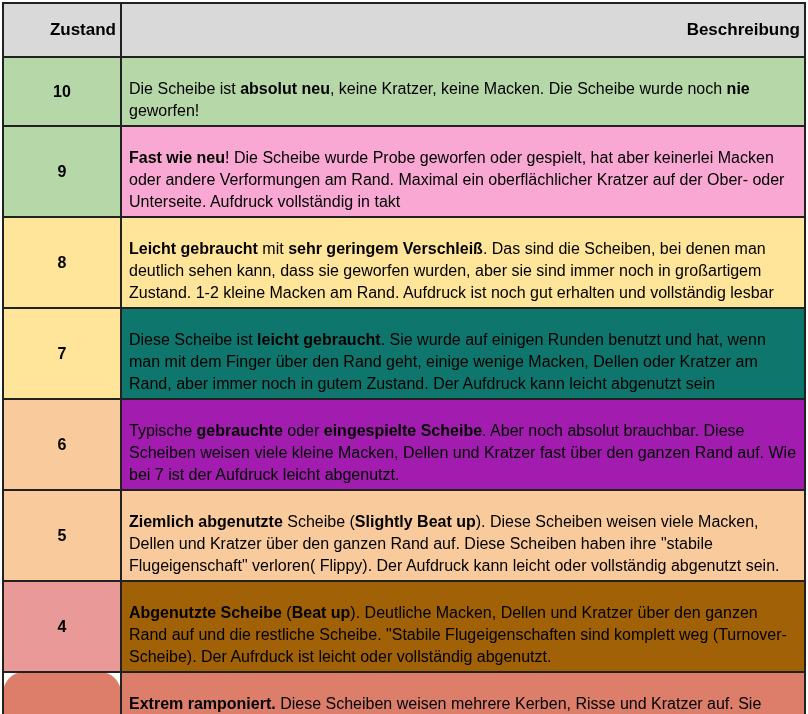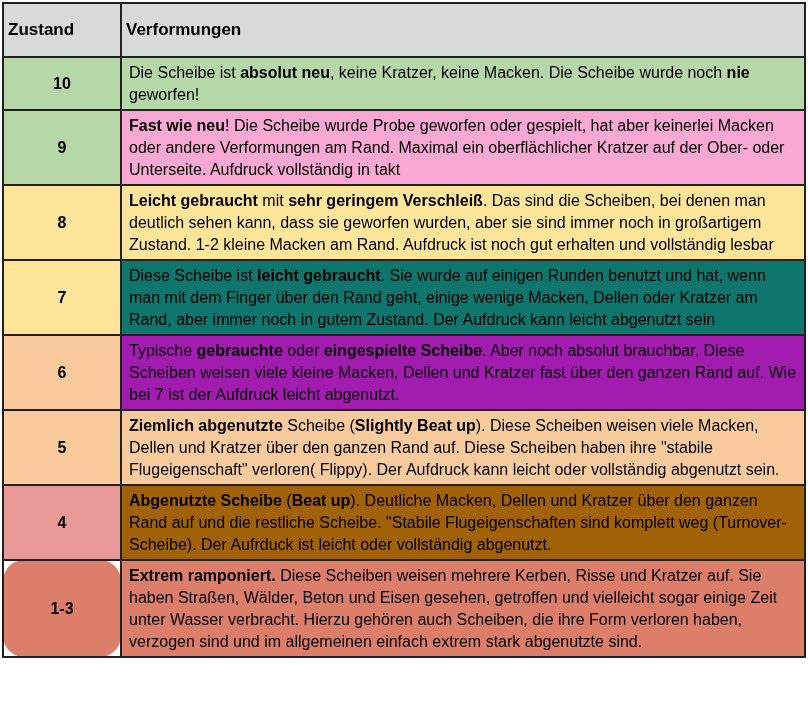--- a/index.html
+++ b/index.html
@@ -29,53 +29,53 @@
   }
   col.col-zustand { width: 118px; }
   th, td {
     border: 2px solid var(--border-color);
   }
   th {
     background: var(--header-bg);
     font-size: 17px;
     font-weight: bold;
     height: 54px;
-    text-align: left;
+    text-align: right;
     vertical-align: middle;
     padding: 10px 4px;
   }
   td.zustand-cell {
     font-size: 16px;
     font-weight: bold;
     text-align: center;
     vertical-align: middle;
     padding: 2px 4px;
   }
   td.beschreibung-cell {
     font-size: 16px;
     line-height: 22px;
     text-align: left;
     vertical-align: top;
-    padding: 4px 7px 3px 7px;
+    padding: 20px 7px 3px 7px;
   }
   td.beschreibung-cell .b { font-weight: bold; }
 </style>
 </head>
 <body>
 
 <div class="page">
   <table class="condition-table">
     <colgroup>
       <col class="col-zustand">
       <col class="col-beschreibung">
     </colgroup>
     <thead>
       <tr>
         <th>Zustand</th>
-        <th>Verformungen</th>
+        <th>Beschreibung</th>
       </tr>
     </thead>
     <tbody>
         <tr>
           <td class="zustand-cell" style="background: rgb(182, 215, 168);">10</td>
           <td class="beschreibung-cell" style="background: rgb(182, 215, 168);"><span>Die Scheibe ist </span><span class="b">absolut neu</span><span>, keine Kratzer, keine Macken. Die Scheibe wurde noch </span><span class="b">nie</span><span> geworfen!</span></td>
         </tr>
         <tr>
           <td class="zustand-cell" style="background: rgb(182, 215, 168);">9</td>
           <td class="beschreibung-cell" style="background: #f9a8d4;"><span class="b">Fast wie neu</span><span>! Die Scheibe wurde Probe geworfen oder gespielt, hat aber keinerlei Macken oder andere Verformungen am Rand. Maximal ein oberflächlicher Kratzer auf der Ober- oder Unterseite. Aufdruck vollständig in takt</span></td>

